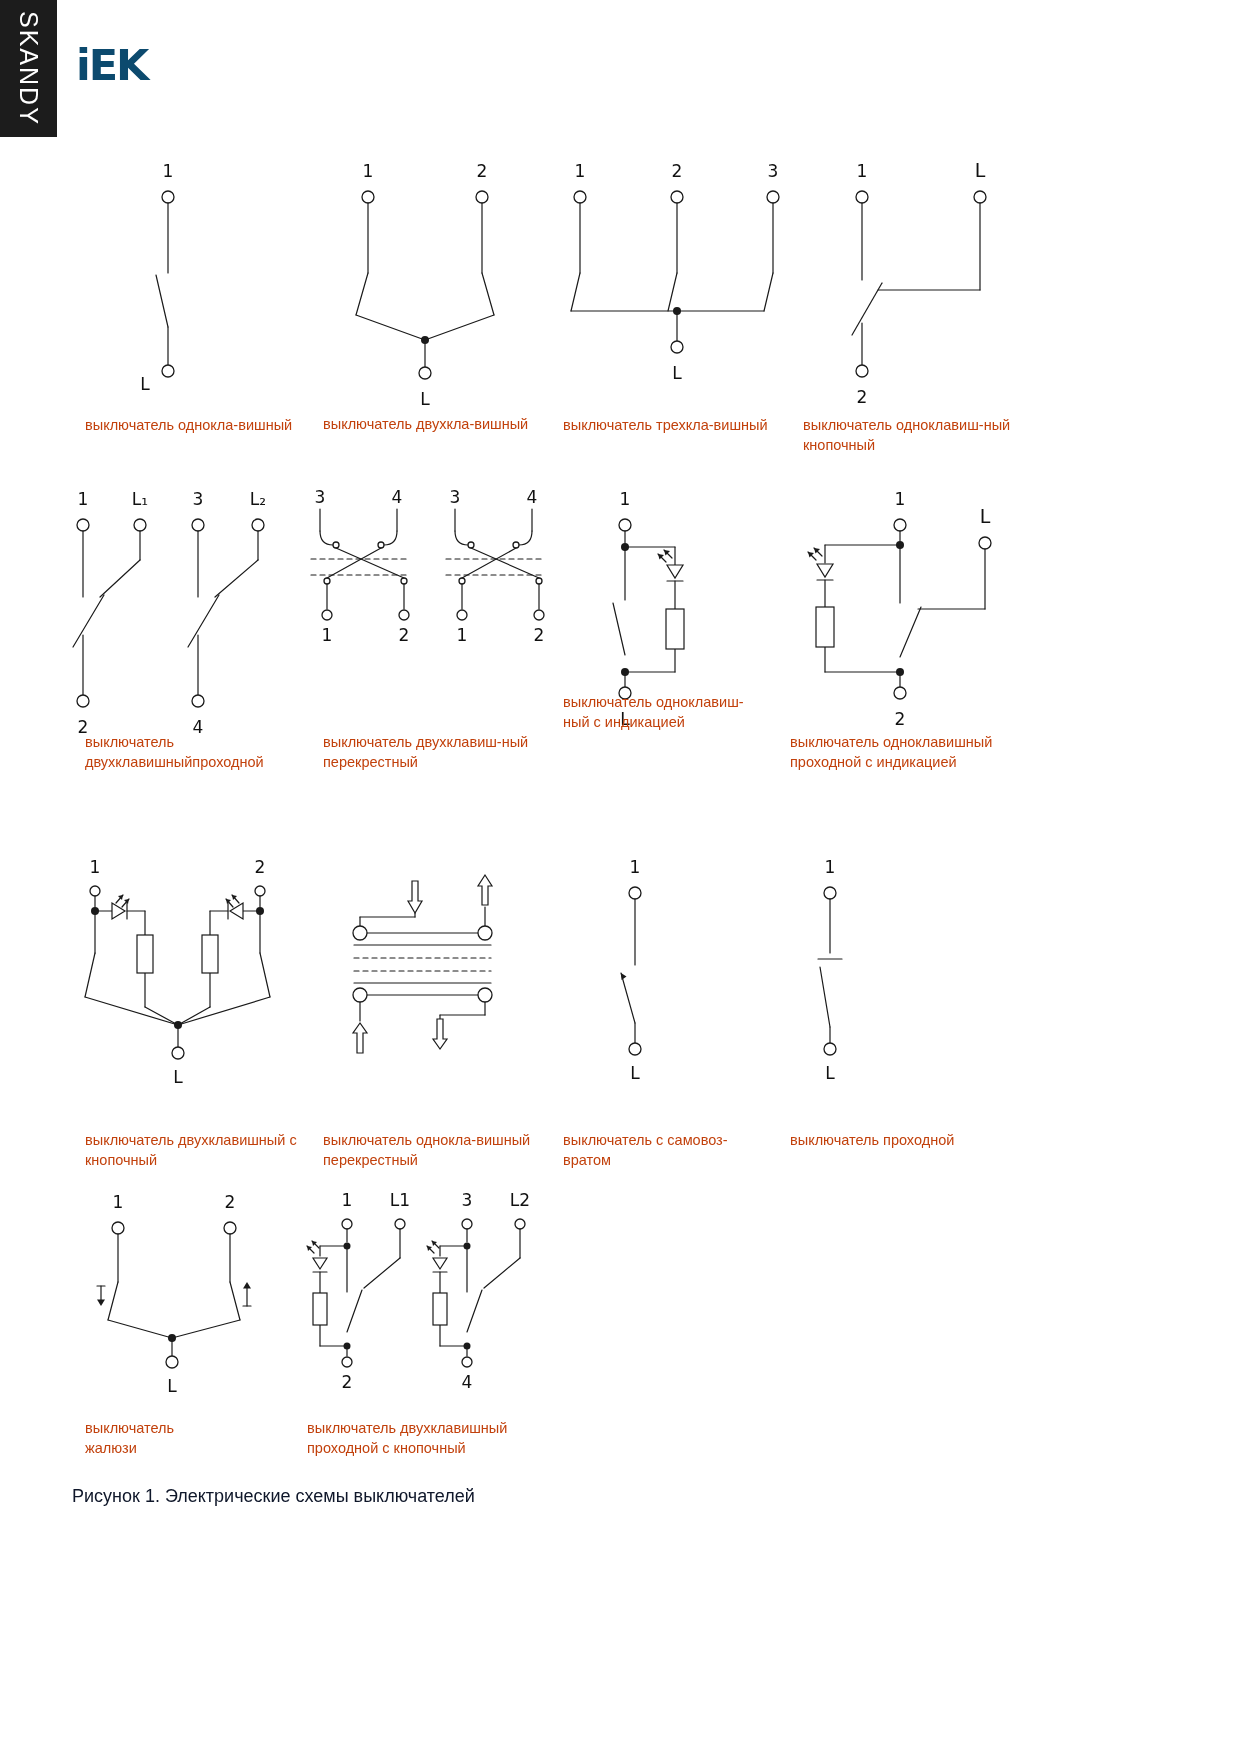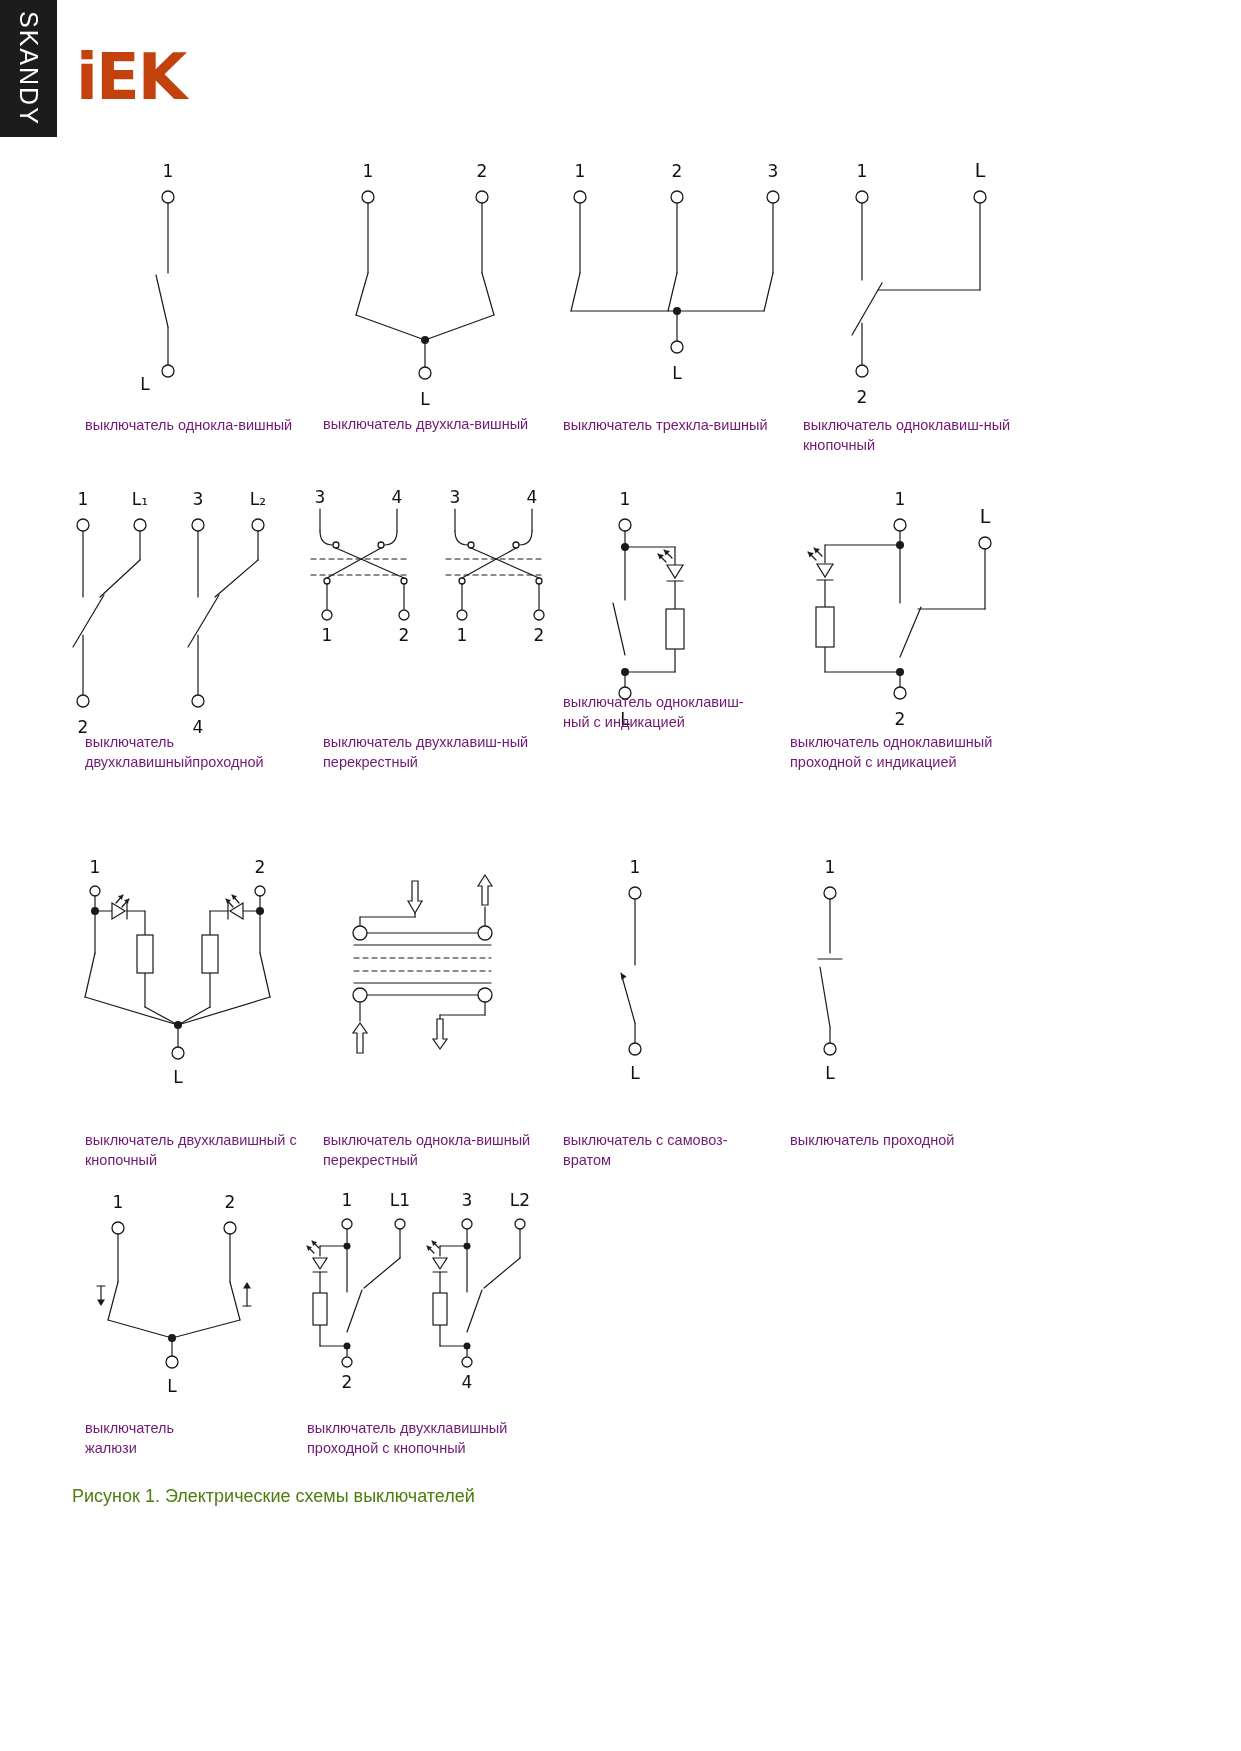--- a/index.html
+++ b/index.html
@@ -1,35 +1,35 @@
 <!DOCTYPE html>
 <html><head>
 <meta charset="utf-8">
 <style>
   * { box-sizing: border-box; }
   body { margin:0; background:#ffffff; font-family:"Liberation Sans", sans-serif; }
   .page { position:relative; width:1241px; height:1751px; background:#fff; overflow:hidden; }
   .series-tab { position:absolute; left:0; top:0; width:57px; height:137px; background:#1c1c1c; color:#fff;
                 display:flex; align-items:center; justify-content:center; }
   .series-tab span { writing-mode:vertical-rl; font-size:25px; letter-spacing:2px; font-weight:500; }
-  .logo { position:absolute; left:76px; top:40px; font-weight:bold; font-size:64px; letter-spacing:-2px;
-          color:#c2410c; font-family:"DejaVu Sans", sans-serif; }
+  .logo { position:absolute; left:76px; top:40px; font-weight:bold; font-size:43px; letter-spacing:-2px;
+          color:#0c4a6e; font-family:"DejaVu Sans", sans-serif; }
   .diag { position:absolute; }
   svg { overflow:visible; display:block; }
   svg text { font-family:"DejaVu Sans", sans-serif; font-size:17px; fill:#111; text-anchor:middle; }
   svg text.big { font-size:19px; }
   svg line, svg path, svg polyline { stroke:#1a1a1a; stroke-width:1.2; fill:none; stroke-linecap:round; }
   svg polygon.tri, svg path.outline { fill:#fff; stroke:#1a1a1a; stroke-width:1.2; }
   svg polygon.head { fill:#1a1a1a; stroke:none; }
   svg circle.term { fill:#fff; stroke:#1a1a1a; stroke-width:1.3; }
   svg circle.dot { fill:#1a1a1a; stroke:none; }
   svg rect.res { fill:#fff; stroke:#1a1a1a; stroke-width:1.2; }
   svg line.dash { stroke-dasharray:5 4; }
-  .cap { position:absolute; font-size:14.5px; line-height:1.4; color:#701a75; white-space:pre-line; }
-  .figcap { position:absolute; left:72px; top:1486px; font-size:18px; color:#4d7c0f; }
+  .cap { position:absolute; font-size:14.5px; line-height:1.4; color:#c2410c; white-space:pre-line; }
+  .figcap { position:absolute; left:72px; top:1486px; font-size:18px; color:#0f172a; }
 </style>
 </head>
 <body>
 
 <div class="page">
 
   <div class="series-tab">
     <span>SKANDY</span>
   </div>
   <div class="logo">iEK</div>

